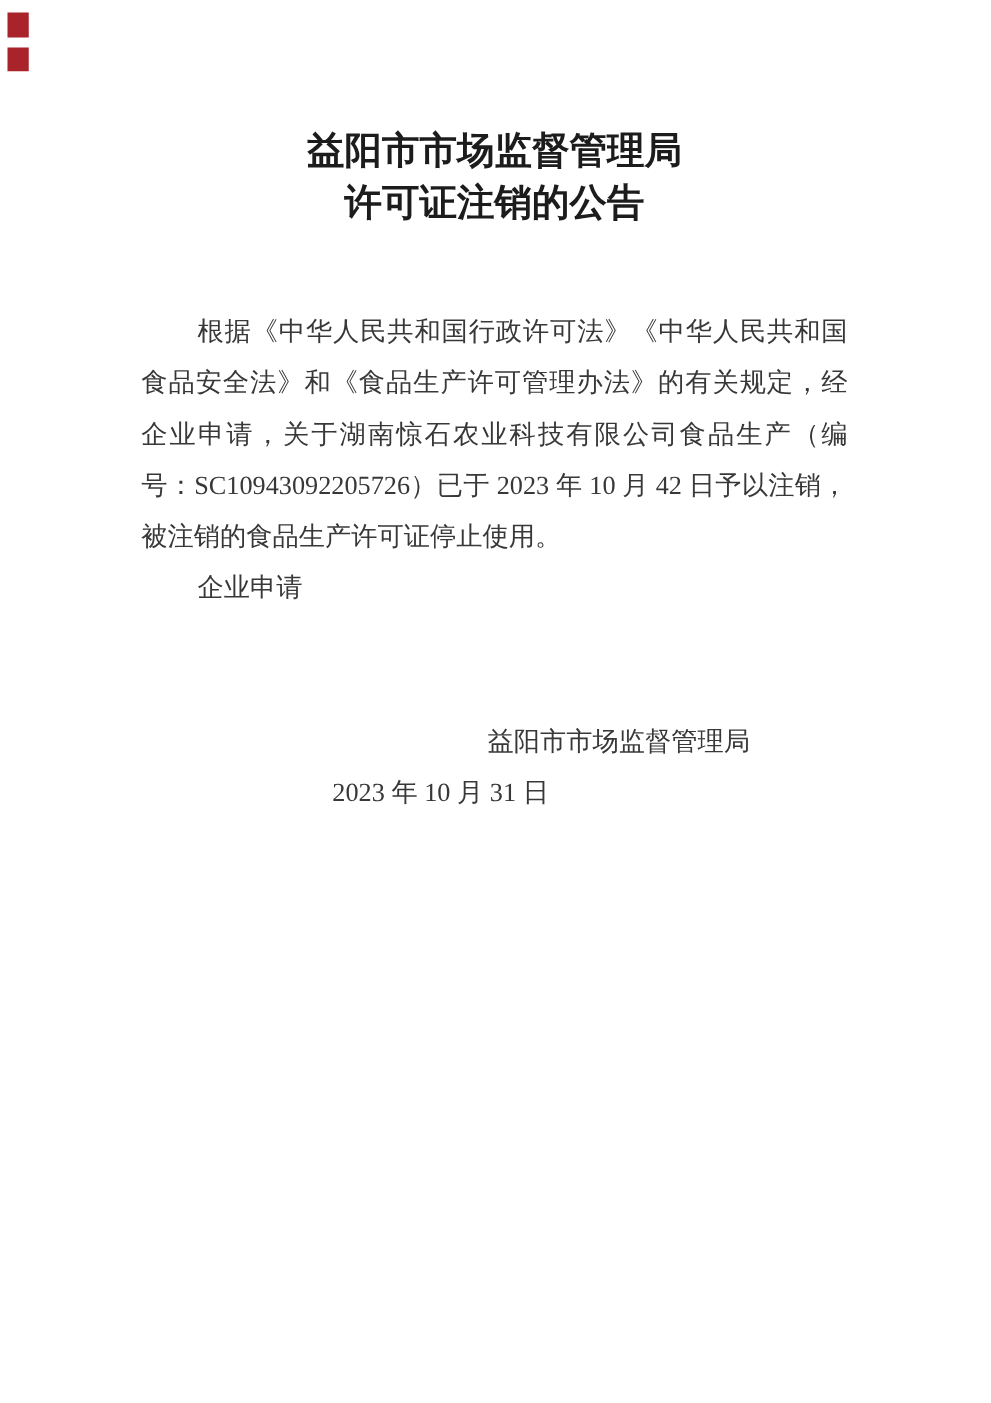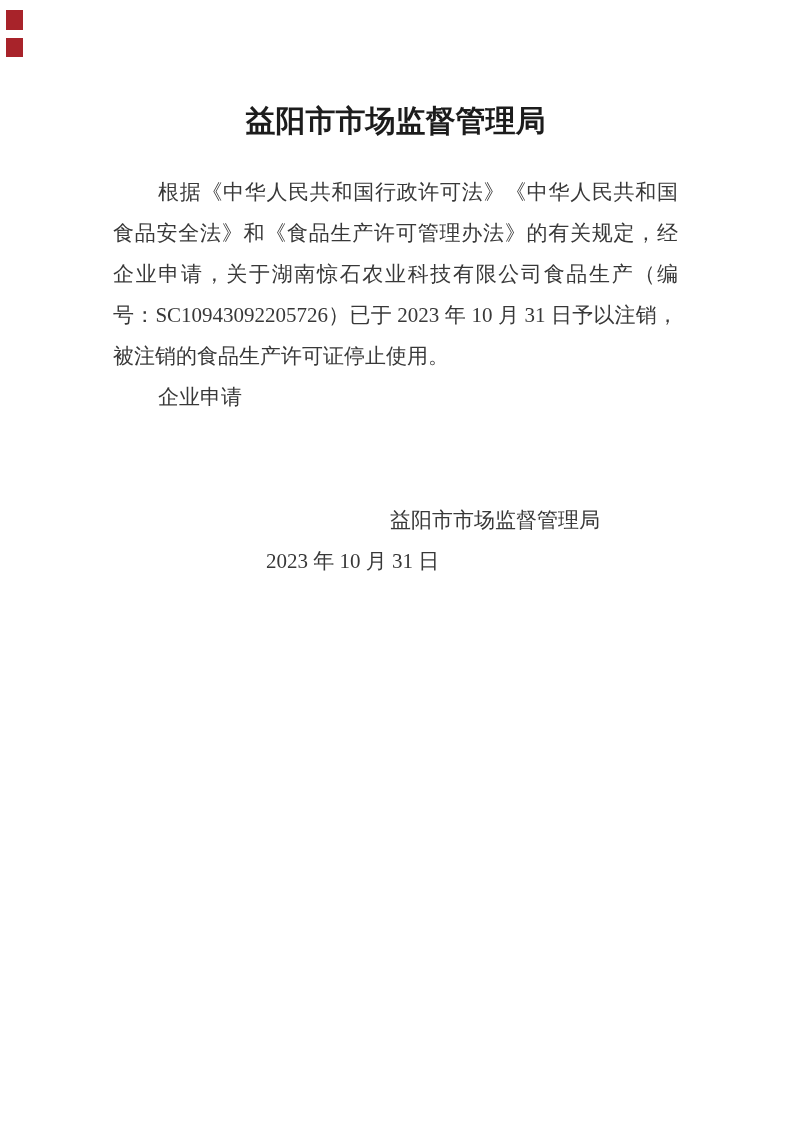--- a/index.html
+++ b/index.html
@@ -39,21 +39,21 @@
     font-family: "Liberation Sans", sans-serif;
     font-weight: bold;
     font-size: 30px;
     line-height: 42px;
     text-align: center;
     color: #1c1c1c;
     white-space: nowrap;
   }
 
   .body-block {
-    margin-top: 30px;
+    margin-top: 61px;
   }
   .body-line {
     font-family: "Liberation Serif", serif;
     font-size: 21px;
     line-height: 41px;
     color: #383838;
     white-space: normal;
   }
   .body-line.justify {
     text-align: justify;
@@ -82,27 +82,28 @@
 
 <div class="page">
 
   <div class="corner-mark m1"></div>
   <div class="corner-mark m2"></div>
 
   <div class="content">
 
     <h1 class="title-block">
       <div class="title-line">益阳市市场监督管理局</div>
+      <div class="title-line">许可证注销的公告</div>
     </h1>
 
     <div class="body-block">
       <div class="body-line justify indent">根据《中华人民共和国行政许可法》《中华人民共和国</div>
       <div class="body-line justify">食品安全法》和《食品生产许可管理办法》的有关规定，经</div>
       <div class="body-line justify">企业申请，关于湖南惊石农业科技有限公司食品生产（编</div>
-      <div class="body-line justify">号：SC10943092205726）已于 2023 年 10 月 31 日予以注销，</div>
+      <div class="body-line justify">号：SC10943092205726）已于 2023 年 10 月 42 日予以注销，</div>
       <div class="body-line">被注销的食品生产许可证停止使用。</div>
       <div class="body-line indent">企业申请</div>
     </div>
 
     <div class="signature-block">
       <div class="sig-org">益阳市市场监督管理局</div>
       <div class="sig-date">2023 年 10 月 31 日</div>
     </div>
 
   </div>

